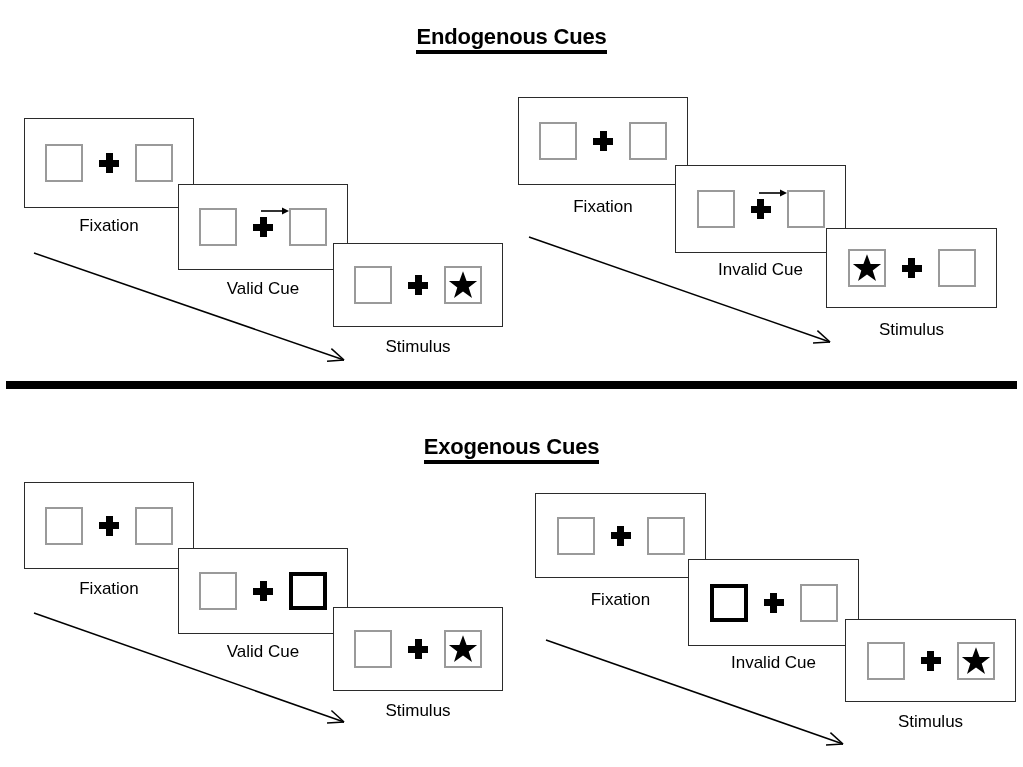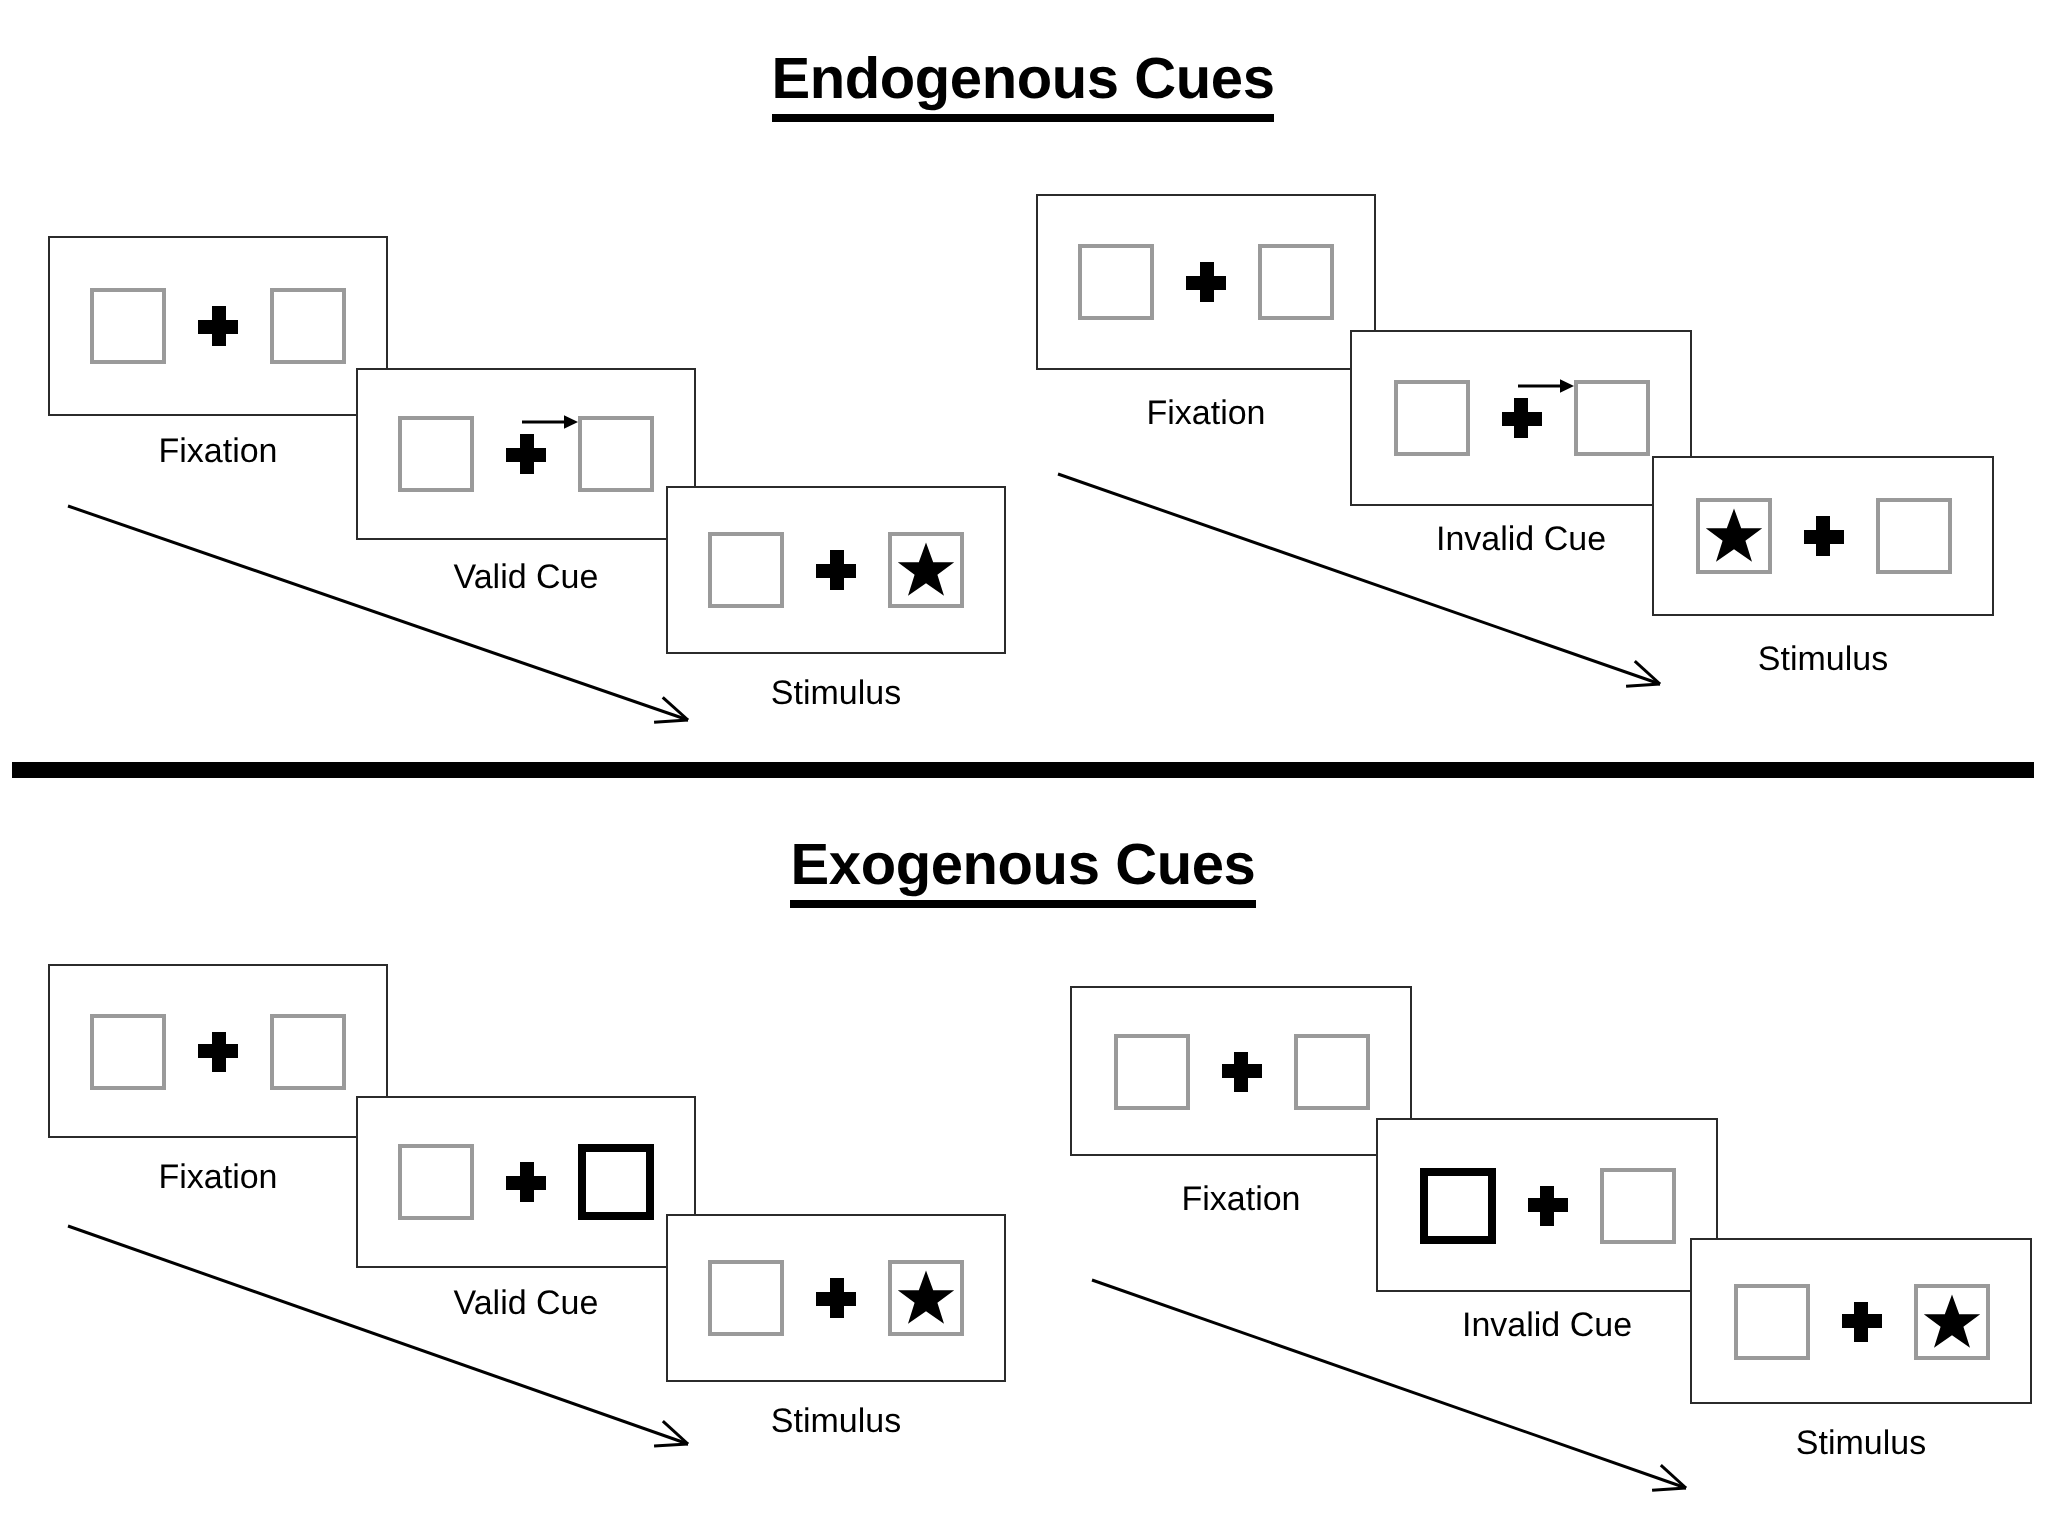--- a/index.html
+++ b/index.html
@@ -19,21 +19,21 @@
     overflow: hidden;
   }
 
   
   .section-title {
     position: absolute;
     width: 100%;
     left: 0;
     text-align: center;
     font-weight: bold;
-    font-size: 29px;
+    font-size: 22px;
     letter-spacing: -0.2px;
     color: #000000;
     white-space: nowrap;
   }
   .section-title span {
     border-bottom: 4px solid #000000;
     padding-bottom: 1px;
   }
 
   
@@ -224,21 +224,21 @@
             <polygon points="50,4 62,37 97,37 69,58 80,93 50,72 20,93 31,58 3,37 38,37" fill="#000000"></polygon>
           </svg>
         </div>
         <div class="plus-wrap">
           <div class="plus"></div>
         </div>
         <div class="box empty"></div>
       </div>
     </div>
     <div class="caption" style="left: 826px; top: 320px; width: 171px;">Stimulus</div>
-    <div class="section-title" style="top: 417px;"><span>Exogenous Cues</span></div>
+    <div class="section-title" style="top: 434px;"><span>Exogenous Cues</span></div>
     <svg class="time-arrow" width="338" height="137" style="left: 20px; top: 599px;">
       <line x1="14" y1="14" x2="324" y2="123" stroke="#000000" stroke-width="1.5"></line>
       <line x1="324" y1="123" x2="307.0325467402428" y2="124.05144180911492" stroke="#000000" stroke-width="1.5"></line>
       <line x1="324" y1="123" x2="311.42440328739775" y2="111.5608406199587" stroke="#000000" stroke-width="1.5"></line>
     </svg>
     <div class="frame" style="left: 24px; top: 482px; width: 170px; height: 87px;">
       <div class="frame-inner">
         <div class="box empty"></div>
         <div class="plus-wrap">
           <div class="plus"></div>

